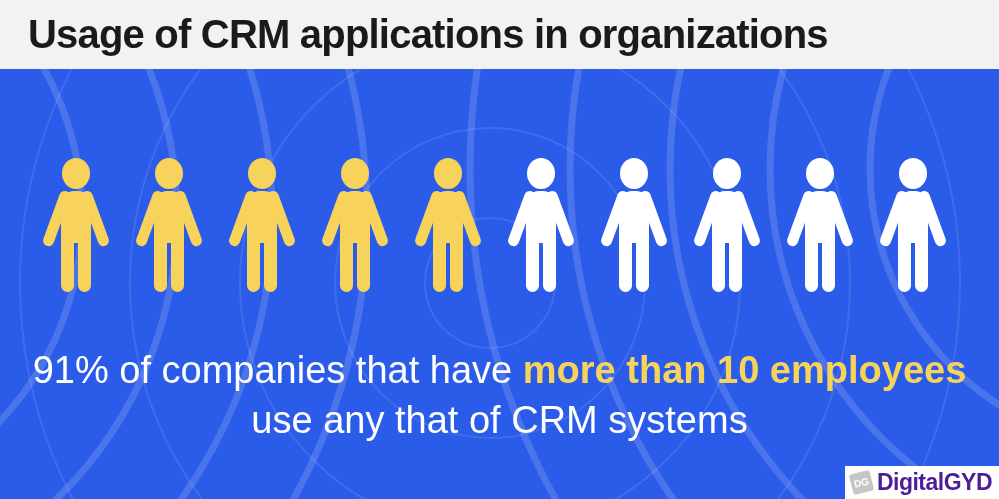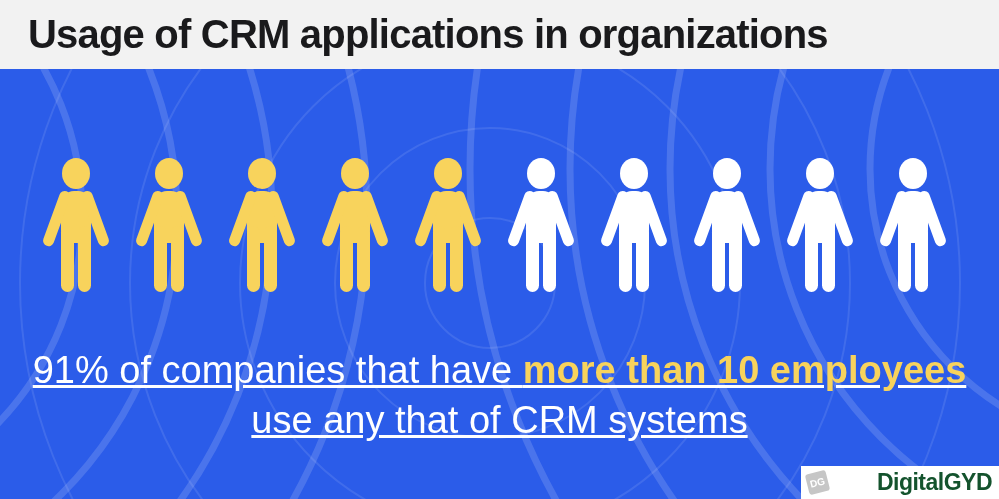--- a/index.html
+++ b/index.html
@@ -52,21 +52,20 @@
   .caption {
     position: absolute;
     top: 276px;
     left: 0;
     width: 100%;
     text-align: center;
     color: #ffffff;
     font-size: 38px;
     line-height: 50px;
     font-weight: 400;
-    text-decoration: underline;
   }
   .caption .hl {
     color: #f8d35c;
     font-weight: 700;
   }
   .watermark {
     position: absolute;
     right: 0;
     bottom: 0;
     height: 33px;
@@ -84,26 +83,25 @@
     transform: rotate(-14deg);
     display: flex;
     align-items: center;
     justify-content: center;
     color: #ffffff;
     font-size: 10px;
     font-weight: 700;
     flex: 0 0 auto;
   }
   .wm-name {
-    color: #14532d;
+    color: #4c1d95;
     font-size: 23px;
     font-weight: 700;
     letter-spacing: -0.5px;
     white-space: nowrap;
-    margin-left: 44px;
   }
 </style>
 </head>
 <body>
 
 <div class="canvas">
 
   <div class="header">
     <div class="header-title">Usage of CRM applications in organizations</div>
   </div>

